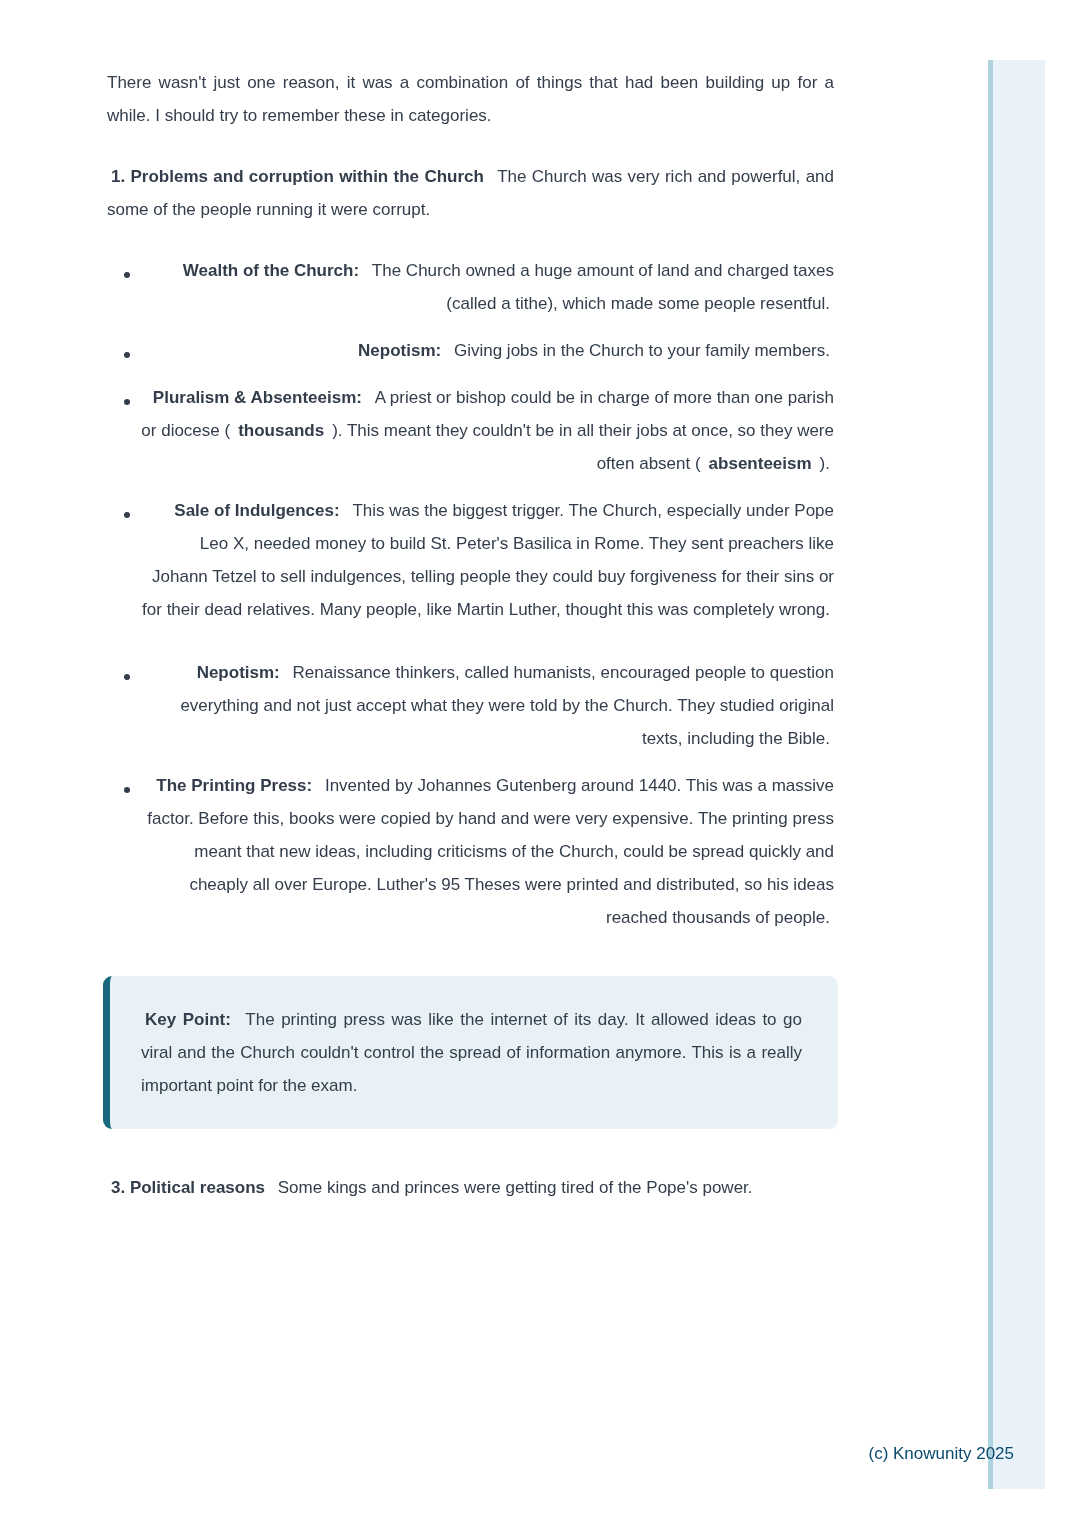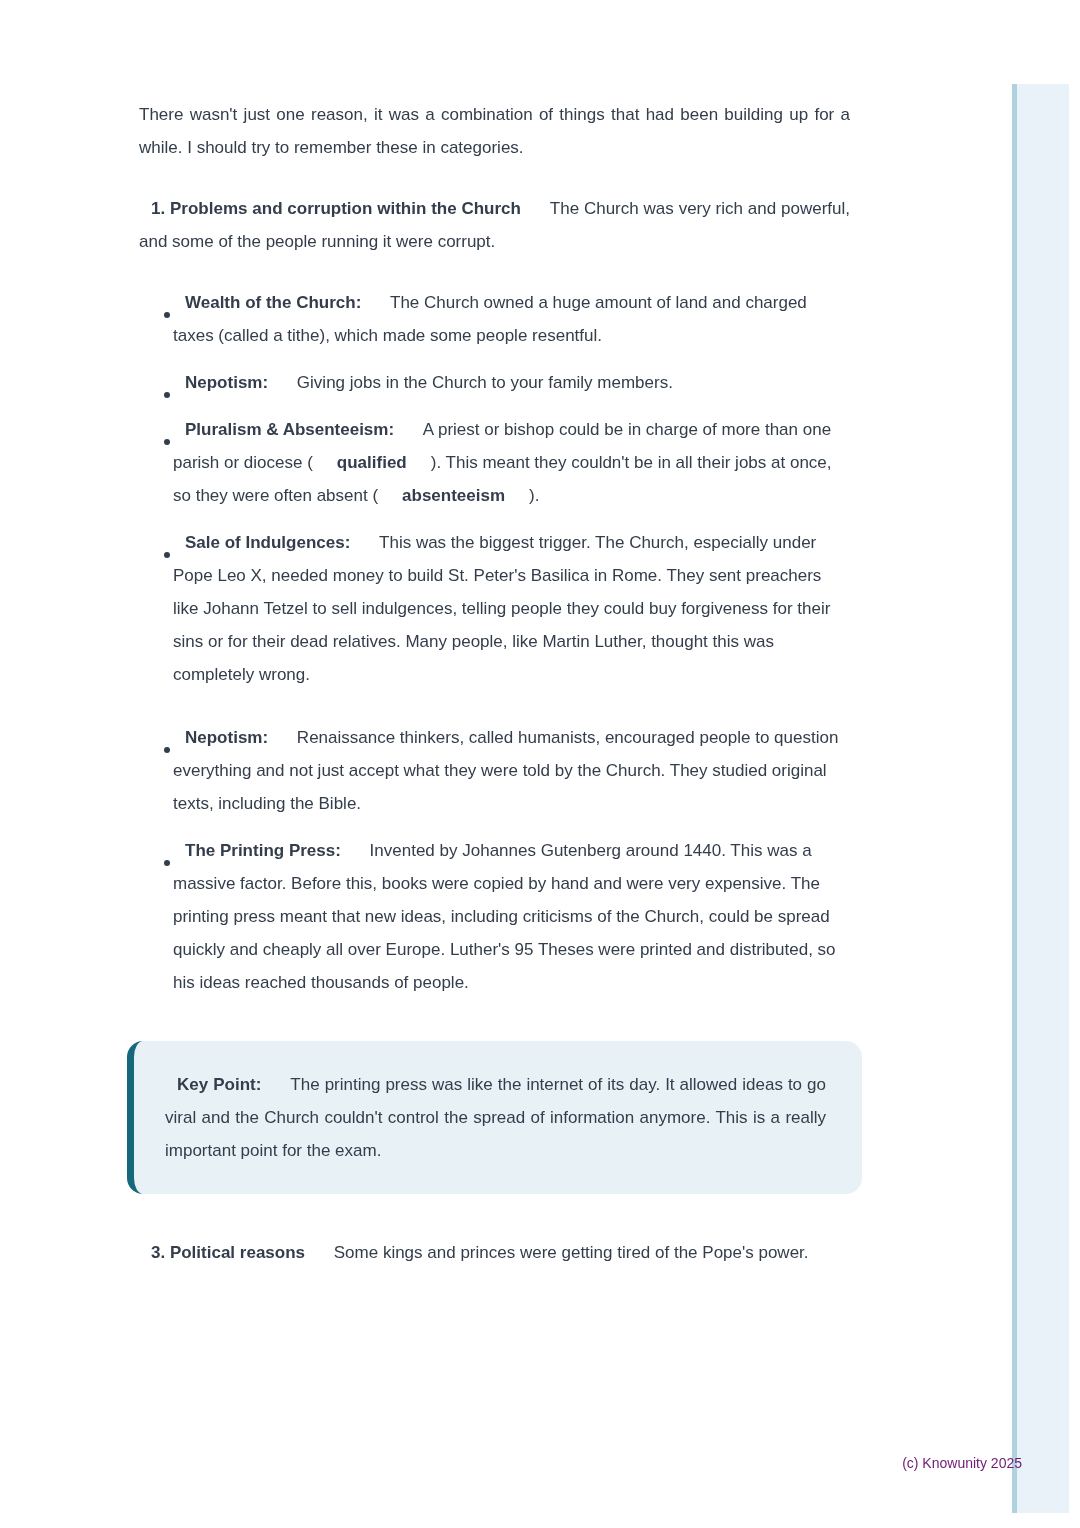--- a/index.html
+++ b/index.html
@@ -1,15 +1,15 @@
 <!DOCTYPE html>
 <html><head>
 <meta charset="utf-8">
 <style>
-  * { margin:12px; padding:0; box-sizing:border-box; }
+  * { margin:4px; padding:0; box-sizing:border-box; }
   html, body { width:1080px; height:1528px; background:#ffffff; overflow:hidden; }
   body {
     font-family:"Liberation Sans","DejaVu Sans",sans-serif;
     color:#333D4B;
     font-size:17px;
     line-height:33px;
     position:relative;
   }
   .content {
     position:absolute;
@@ -17,56 +17,56 @@
     top:50px;
     width:735px;
   }
   .para { text-align:justify; margin-bottom:28px; }
   strong { font-weight:bold; }
   ul.bullets { list-style:none; margin:0 0 30px 0; }
   ul.bullets li {
     position:relative;
     padding-left:34px;
     margin-bottom:14px;
-    text-align:left;
+    text-align:right;
   }
   .bullet-dot {
     position:absolute;
     left:13px;
     top:14px;
     width:6px;
     height:6px;
     border-radius:50%;
     background:#333D4B;
   }
   .keypoint {
     background:#E8F2F6;
     border-left:7px solid #17677D;
-    border-radius:16px;
+    border-radius:9px;
     padding:27px 36px 27px 31px;
     text-align:justify;
     margin:42px 0 42px 0;
   }
   .page-edge {
     position:absolute;
     left:976px;
     top:48px;
     width:57px;
     height:1429px;
     background:#E8F2F8;
     border-left:5px solid #AFD2DF;
     z-index:1;
   }
   .footer-credit {
     position:absolute;
     right:70px;
     bottom:70px;
-    font-size:14px;
+    font-size:17px;
     line-height:1;
-    color:#701a75;
+    color:#0c4a6e;
     z-index:2;
   }
 </style>
 </head>
 <body>
 
 <div class="content">
 
   <p class="para">There wasn't just one reason, it was a combination of things that had been building up for a while. I should try to remember these in categories.</p>
 
@@ -76,21 +76,21 @@
     <li>
       <span class="bullet-dot"></span>
       <strong>Wealth of the Church:</strong> <span>The Church owned a huge amount of land and charged taxes (called a tithe), which made some people resentful.</span>
     </li>
     <li>
       <span class="bullet-dot"></span>
       <strong>Nepotism:</strong> <span>Giving jobs in the Church to your family members.</span>
     </li>
     <li>
       <span class="bullet-dot"></span>
-      <strong>Pluralism &amp; Absenteeism:</strong> <span>A priest or bishop could be in charge of more than one parish or diocese (</span><strong>qualified</strong><span>). This meant they couldn't be in all their jobs at once, so they were often absent (</span><strong>absenteeism</strong><span>).</span>
+      <strong>Pluralism &amp; Absenteeism:</strong> <span>A priest or bishop could be in charge of more than one parish or diocese (</span><strong>thousands</strong><span>). This meant they couldn't be in all their jobs at once, so they were often absent (</span><strong>absenteeism</strong><span>).</span>
     </li>
     <li>
       <span class="bullet-dot"></span>
       <strong>Sale of Indulgences:</strong> <span>This was the biggest trigger. The Church, especially under Pope Leo X, needed money to build St. Peter's Basilica in Rome. They sent preachers like Johann Tetzel to sell indulgences, telling people they could buy forgiveness for their sins or for their dead relatives. Many people, like Martin Luther, thought this was completely wrong.</span>
     </li>
   </ul>
 
 
   <ul class="bullets">
     <li>

